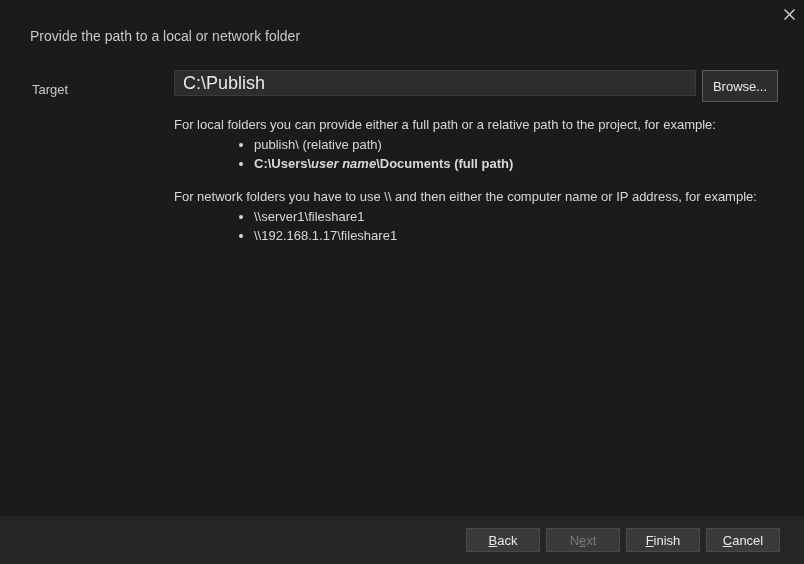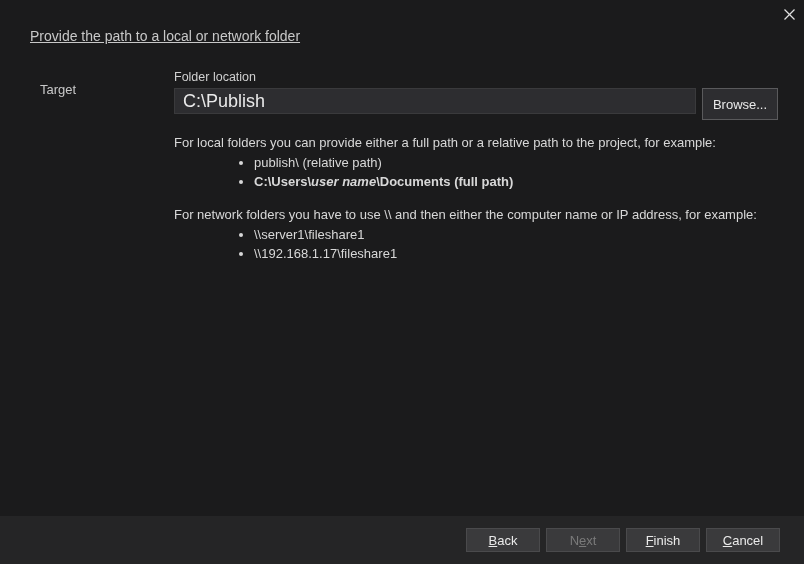--- a/index.html
+++ b/index.html
@@ -42,34 +42,33 @@
     .header h1 {
       font-size: 28px;
       font-weight: 300;
       color: #f0f0f0;
       margin-bottom: 6px;
     }
     .header .subtitle {
       font-size: 14px;
       color: #c8c8c8;
       font-weight: 300;
-      text-decoration: underline;
     }
     .body {
       display: flex;
       padding-left: 0;
       margin-top: 14px;
     }
     .sidebar {
       width: 170px;
       flex-shrink: 0;
       padding-top: 6px;
     }
     .step {
-      padding: 10px 16px 10px 40px;
+      padding: 10px 16px 10px 32px;
       font-size: 13px;
       color: #c8c8c8;
       cursor: pointer;
     }
     .step.active {
       background: #2e2e30;
       color: #f0f0f0;
       position: relative;
     }
     .step.active::after {
@@ -184,21 +183,20 @@
 <div class="header">
   <div class="subtitle">Provide the path to a local or network folder</div>
 </div>
 
 <div class="body">
   <div class="sidebar">
     <div class="step">Target</div>
   </div>
 
   <div class="content">
-    <div class="field-label">Folder location</div>
     <div class="field-row">
       <input type="text" class="text-input" value="C:\Publish" style="">
       <button class="browse-btn">Browse...</button>
     </div>
 
     <div class="help-text">
       <p>For local folders you can provide either a full path or a relative path to the project, for example:</p>
       <ul>
         <li>publish\ (relative path)</li>
         <li>

